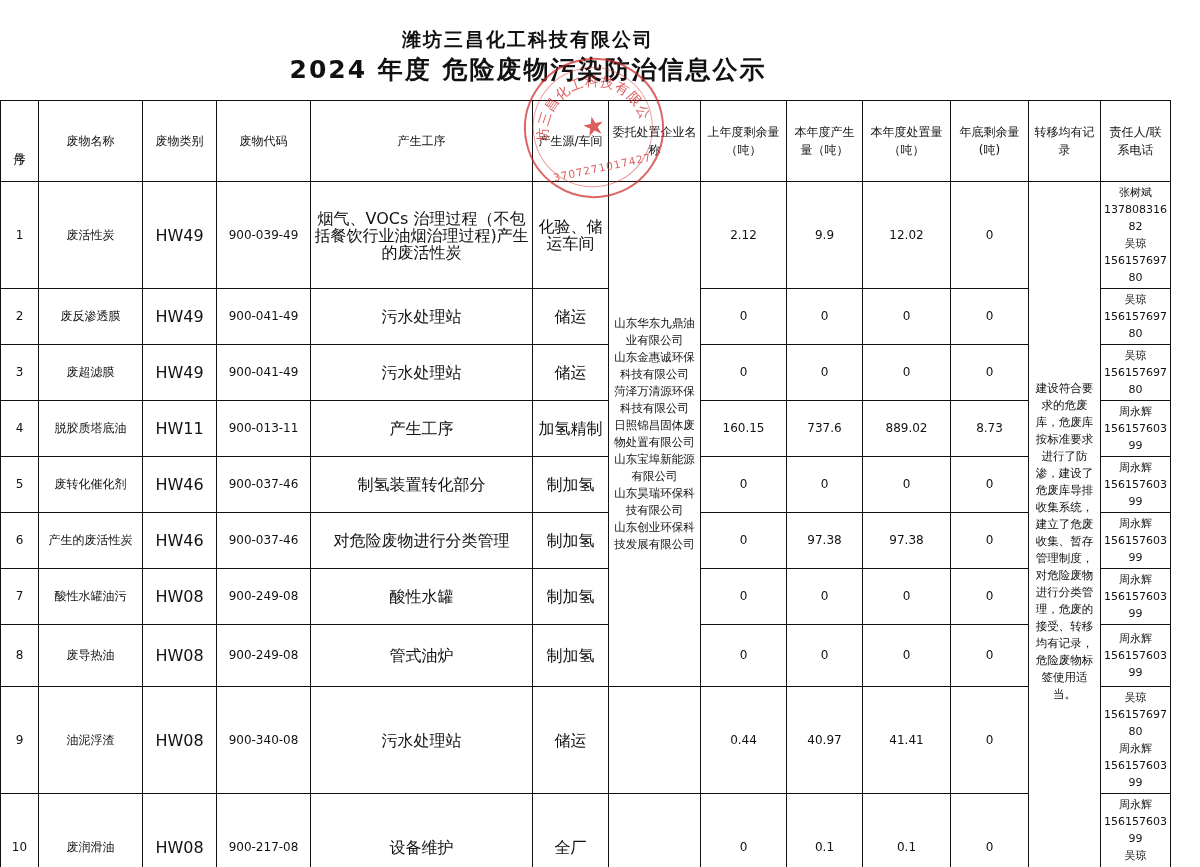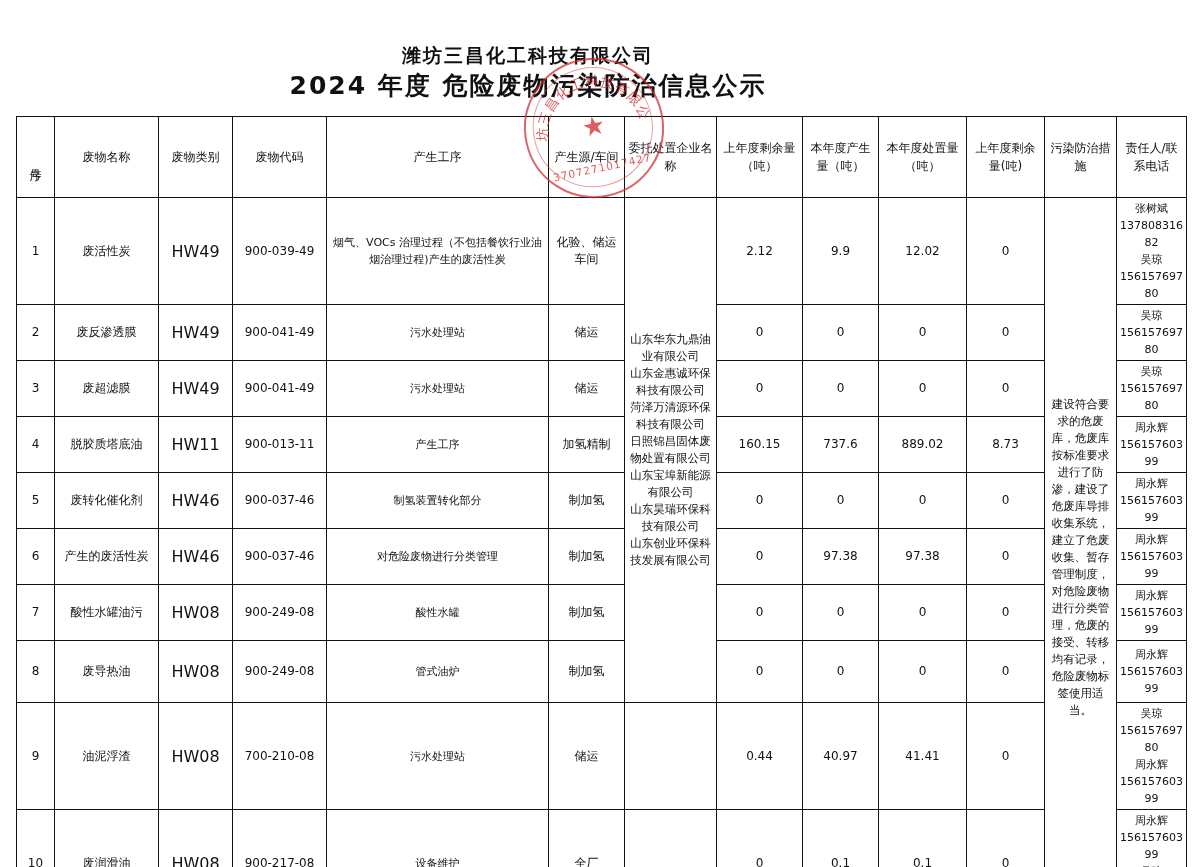--- a/index.html
+++ b/index.html
@@ -13,21 +13,21 @@
     font-family: "DejaVu Sans", "Liberation Sans", sans-serif;
     color: #111111;
     position: relative;
     overflow: hidden;
   }
   .page {
     position: relative;
     width: 1056px;
     height: 867px;
     box-sizing: border-box;
-    padding: 16px;
+    padding: 0;
     border-radius: 26px;
   }
   .title-block {
     text-align: center;
     padding-top: 24px;
   }
   .title-line1 {
     font-size: 19px;
     font-weight: bold;
     letter-spacing: 2px;
@@ -68,41 +68,41 @@
   .c-src      { width: 76px; }
   .c-ent      { width: 92px; }
   .c-lastyr   { width: 86px; }
   .c-thisyr   { width: 76px; }
   .c-disp     { width: 88px; }
   .c-remain   { width: 78px; }
   .c-measure  { width: 72px; }
   .c-person   { width: 70px; }
 
   td.proc {
-    font-size: 11px;
+    font-size: 16px;
     line-height: 19px;
     text-align: center;
   }
   td.ent, td.measure {
     font-size: 11.5px;
     line-height: 19px;
     text-align: left;
     vertical-align: top;
     padding-top: 4px;
   }
   td.person {
     font-size: 11px;
     line-height: 15px;
   }
   td.num { font-size: 12px; }
   td.seq { font-size: 12px; }
   td.name { font-size: 12px; }
   td.cat  { font-size: 16px; }
   td.code { font-size: 12px; }
-  td.src  { font-size: 12px; }
+  td.src  { font-size: 16px; }
 
   .vert {
     writing-mode: vertical-rl;
     text-orientation: upright;
     letter-spacing: 1px;
     display: inline-block;
     line-height: 16px;
   }
   
   .stamp {
@@ -202,22 +202,22 @@
         <th><span class="vert">序号</span></th>
         <th>废物名称</th>
         <th>废物类别</th>
         <th>废物代码</th>
         <th>产生工序</th>
         <th>产生源/车间</th>
         <th>委托处置企业名称</th>
         <th>上年度剩余量（吨）</th>
         <th>本年度产生量（吨）</th>
         <th>本年度处置量（吨）</th>
-        <th>上年度剩余量(吨)</th>
-        <th>污染防治措施</th>
+        <th>年底剩余量(吨)</th>
+        <th>转移均有记录</th>
         <th>责任人/联系电话</th>
       </tr>
     </thead>
     <tbody>
 
       <tr style="height:78px">
         <td class="seq">1</td>
         <td class="name">废活性炭</td>
         <td class="cat">HW49</td>
         <td class="code">900-039-49</td>
@@ -327,21 +327,21 @@
         <td class="num">0</td>
         <td class="num">0</td>
         <td class="num">0</td>
         <td class="person">周永辉<br>15615760399</td>
       </tr>
 
       <tr style="height:86px">
         <td class="seq">9</td>
         <td class="name">油泥浮渣</td>
         <td class="cat">HW08</td>
-        <td class="code">700-210-08</td>
+        <td class="code">900-340-08</td>
         <td class="proc">污水处理站</td>
         <td class="src">储运</td>
         <td></td>
         <td class="num">0.44</td>
         <td class="num">40.97</td>
         <td class="num">41.41</td>
         <td class="num">0</td>
         <td class="person">吴琼<br>15615769780<br>周永辉<br>15615760399</td>
       </tr>
 

